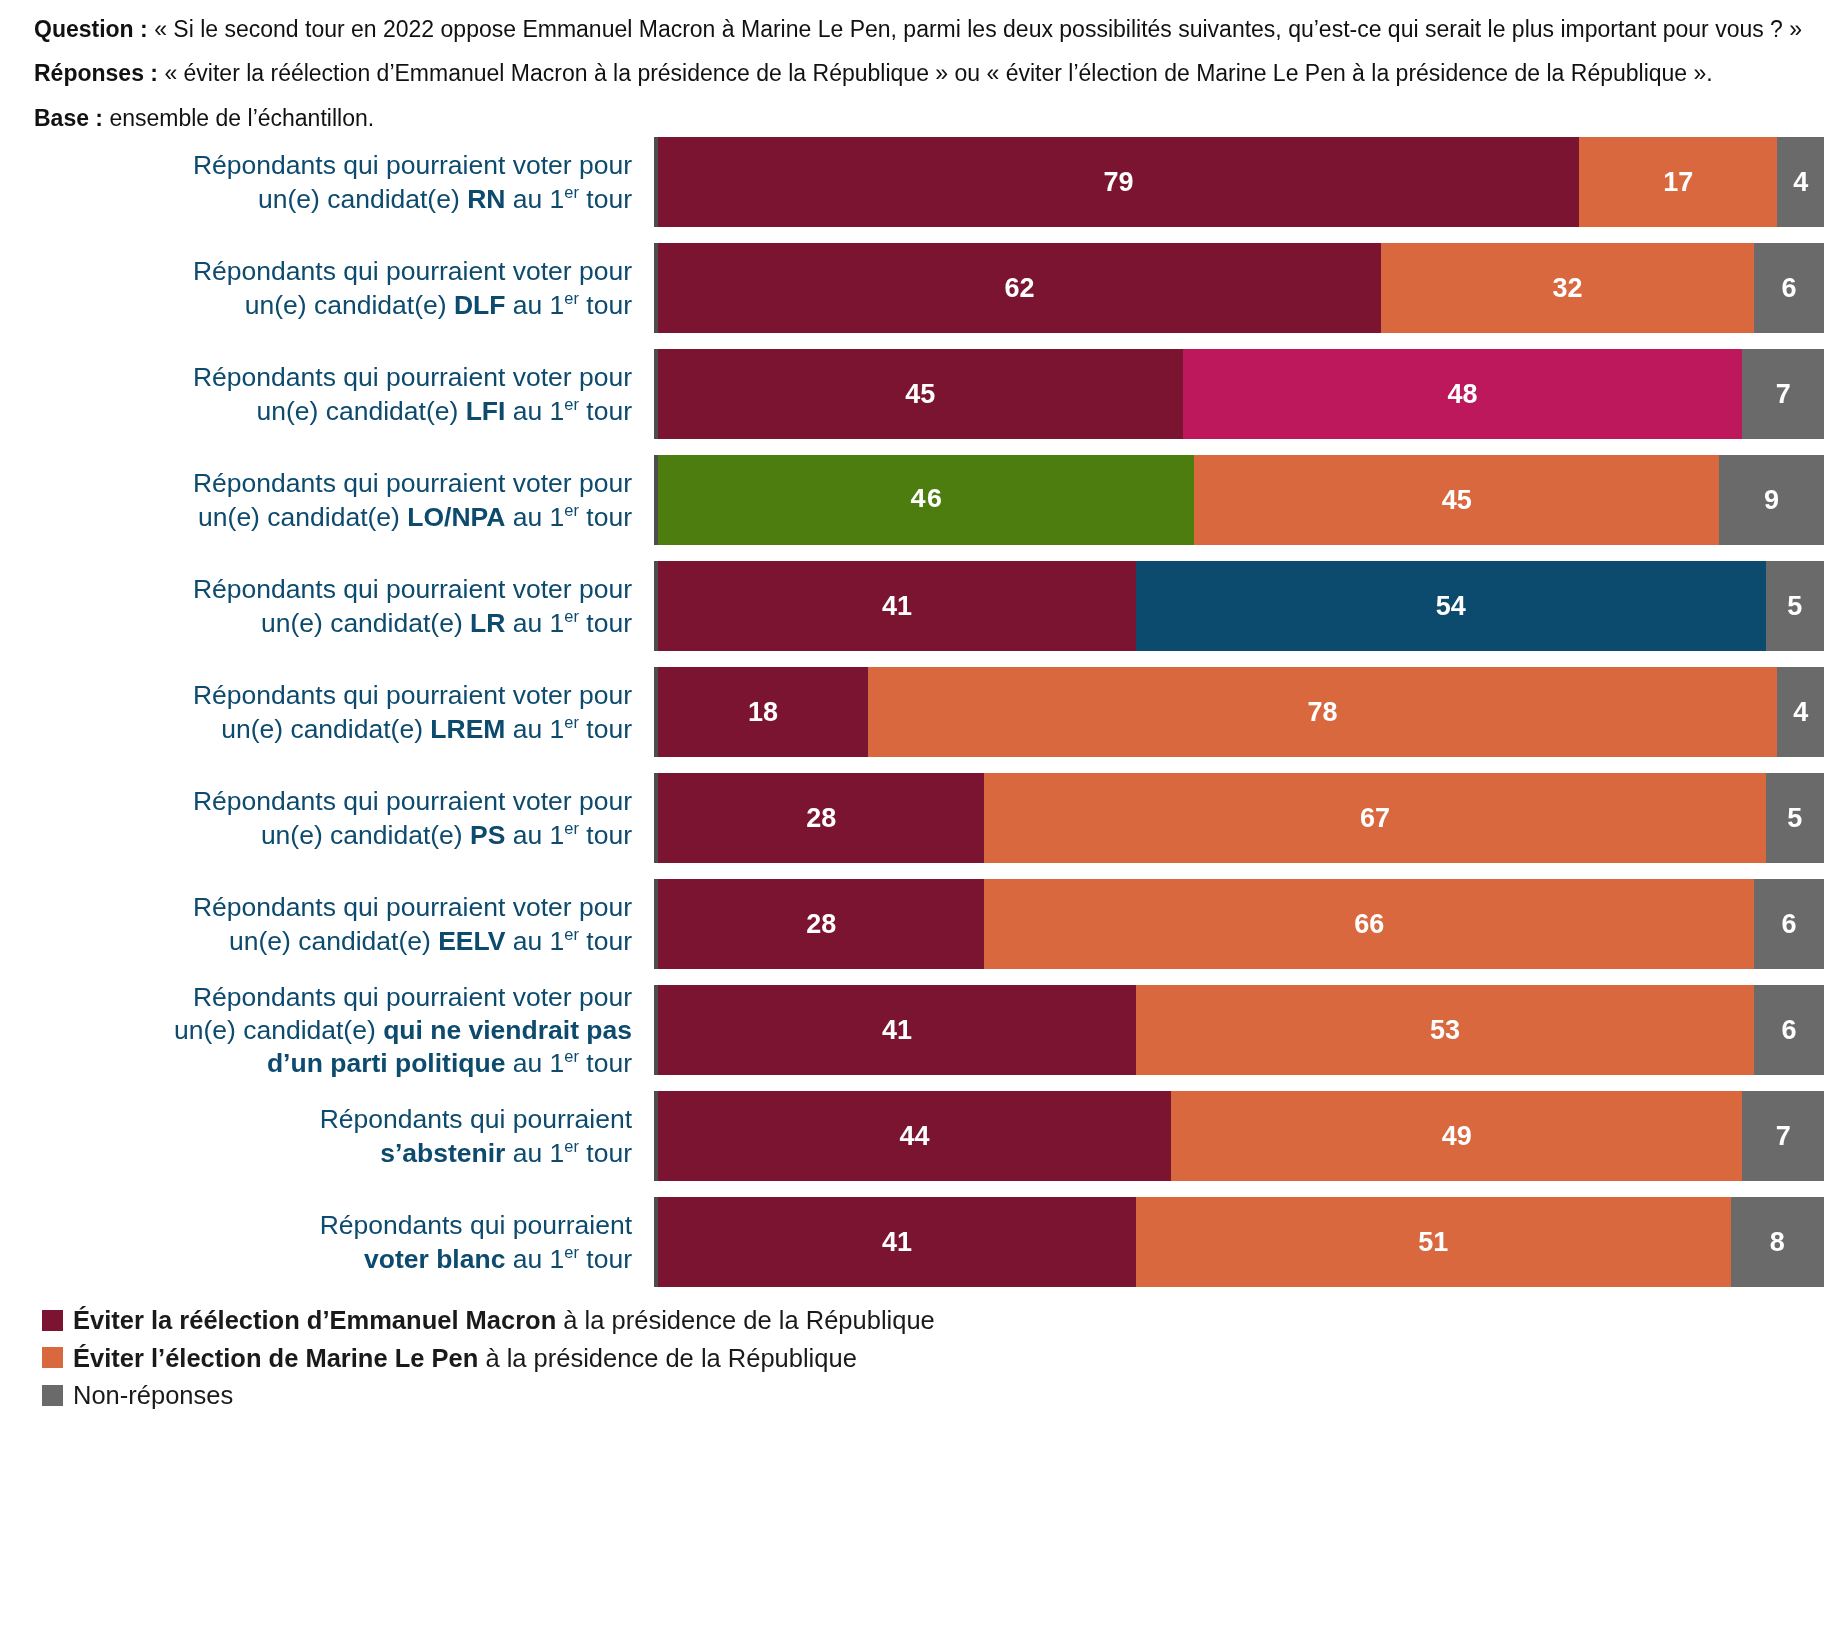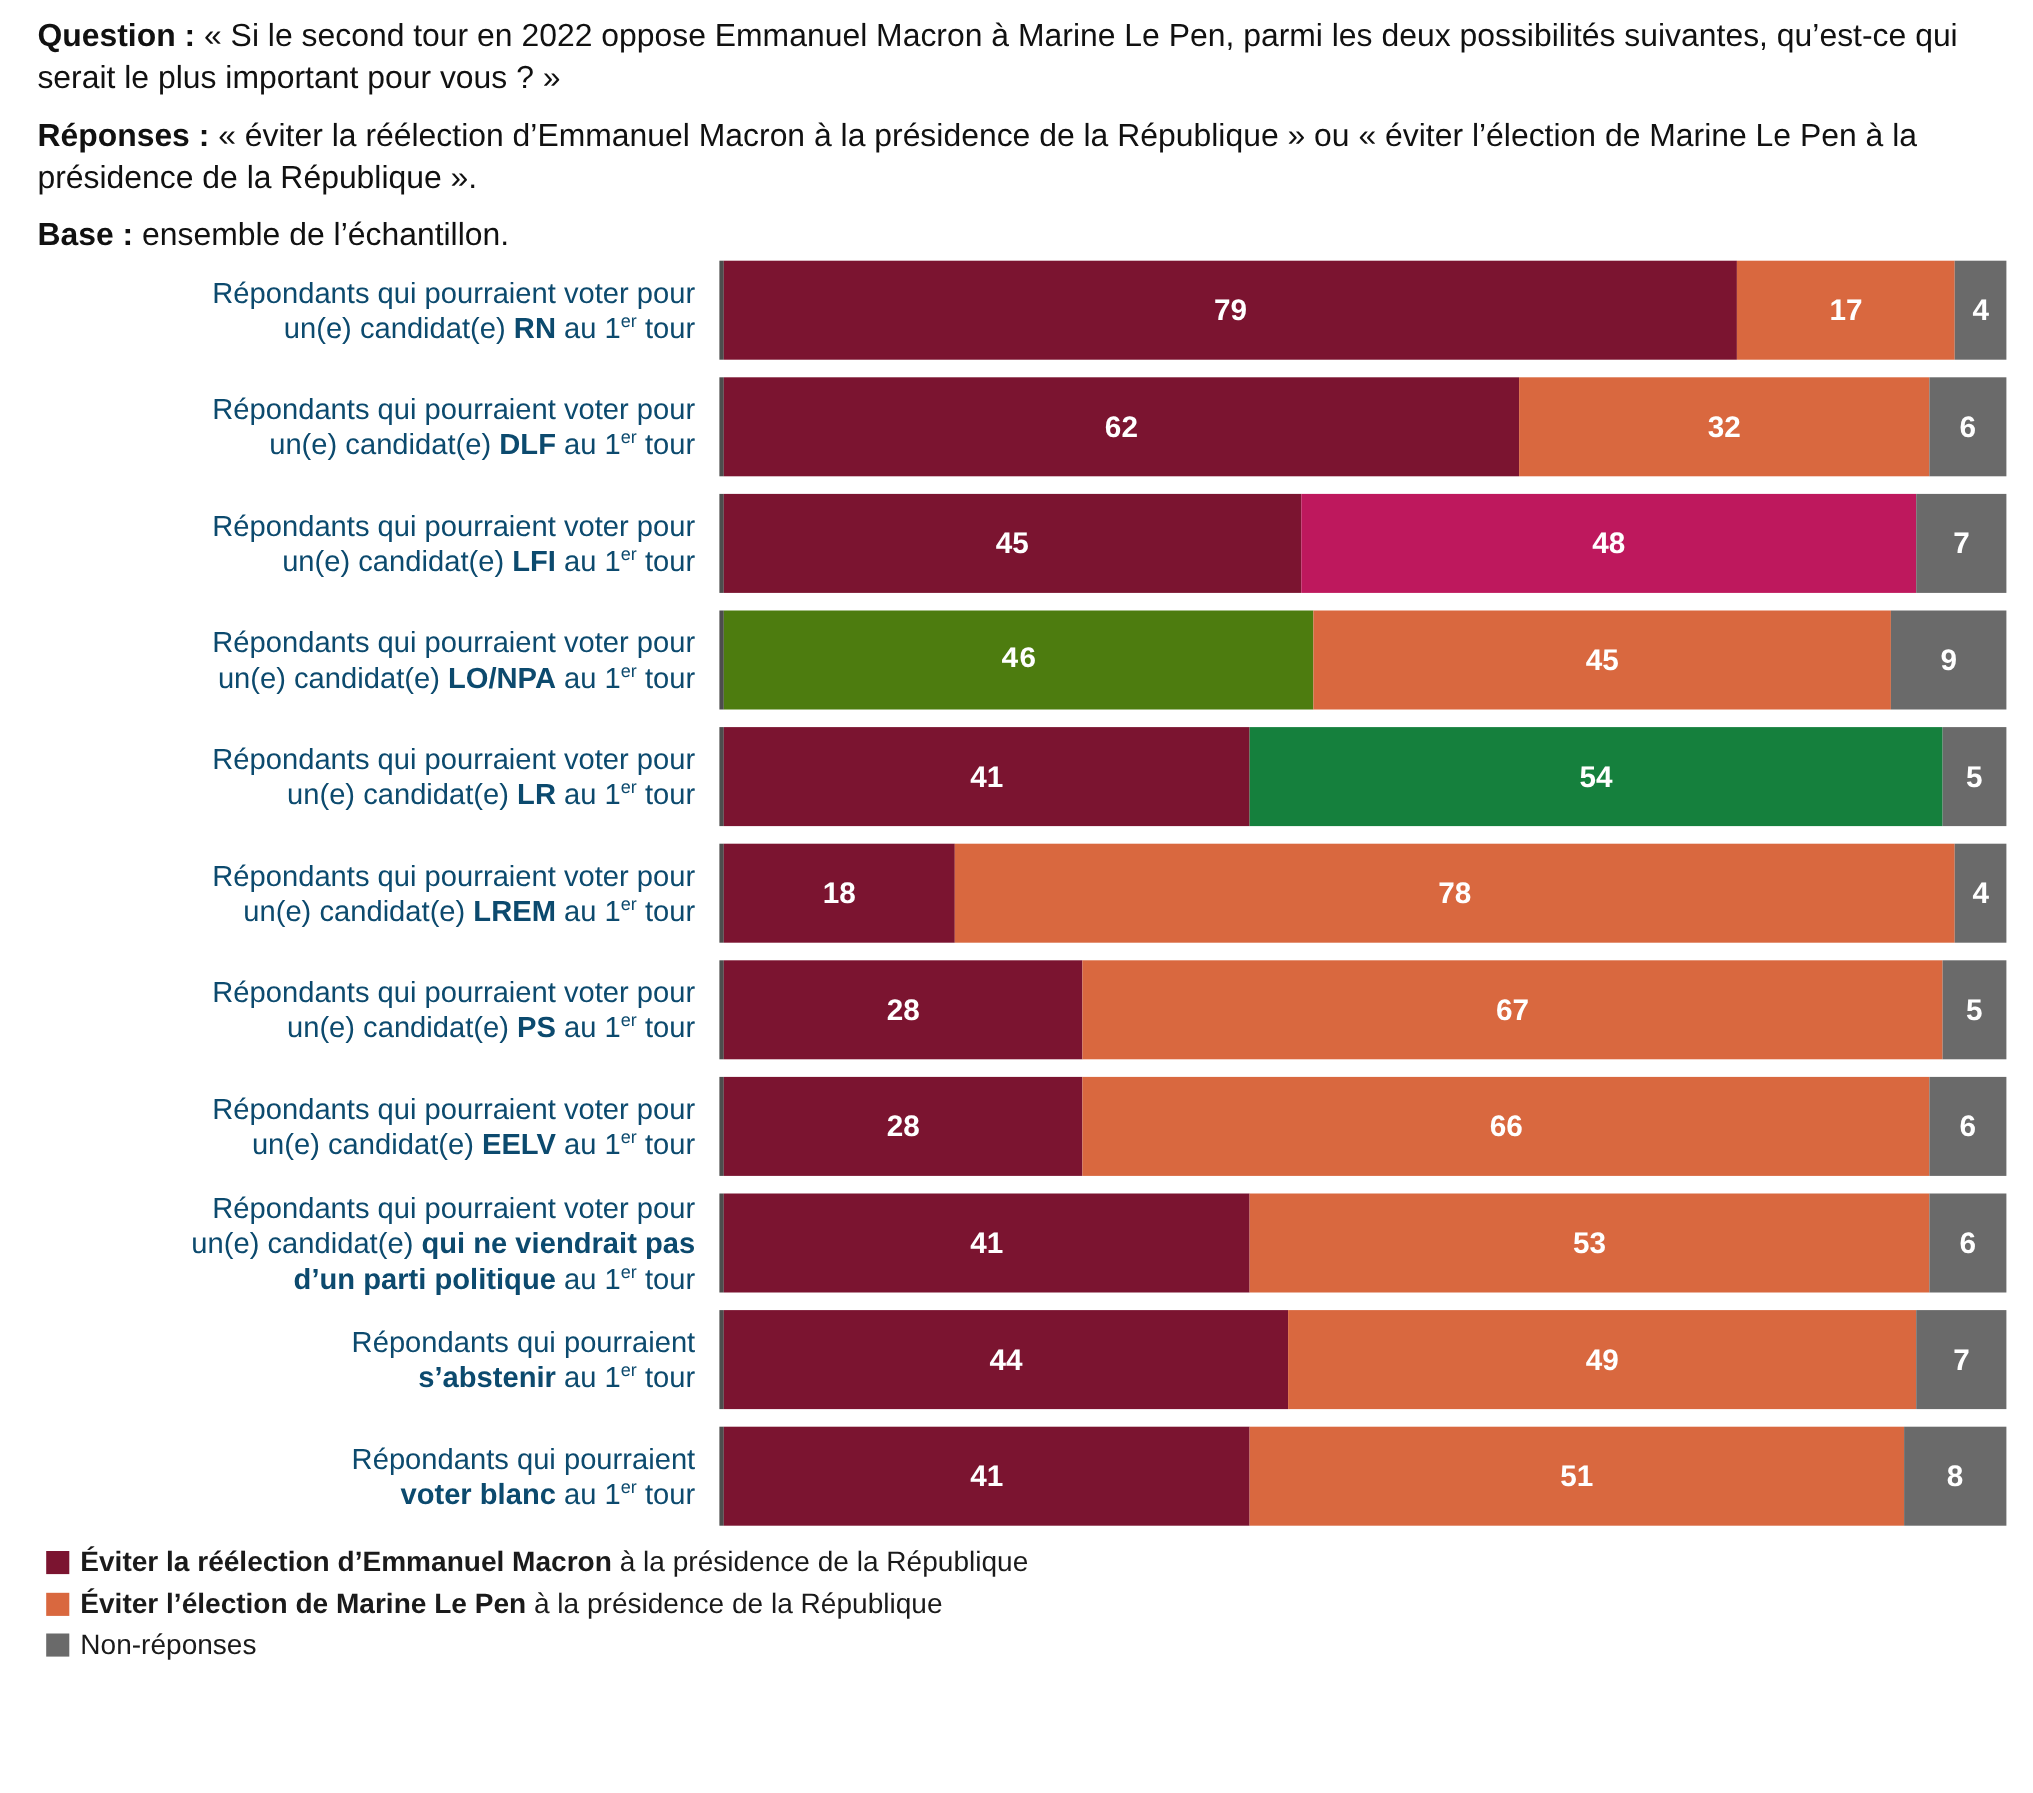--- a/index.html
+++ b/index.html
@@ -17,21 +17,21 @@
   .page {
     position: relative;
     width: 1848px;
     height: 1630px;
     box-sizing: border-box;
     padding: 14px 24px 0 34px;
   }
 
   
   .header {
-    font-size: 29px;
+    font-size: 23px;
     line-height: 1.32;
     color: #111;
   }
   .header p {
     margin: 0 0 4px 0;
   }
   .header .lbl {
     font-weight: bold;
   }
   .hdr-block { margin-bottom: 14px; }
@@ -201,21 +201,21 @@
       </div>
       <div class="row">
         <div class="row-label">
           <span class="ln">Répondants qui pourraient voter pour</span>
           <span class="ln">un(e) candidat(e) <b>LR</b> au 1<span class="sup">er</span> tour</span>
         </div>
         <div class="row-bars">
           <div class="seg s0" style="width: 41%; background: rgb(123, 20, 48);">
             <span>41</span>
           </div>
-          <div class="seg s1" style="width: 54%; background: #15803d; text-align: right;">
+          <div class="seg s1" style="width: 54%; background: #0c4a6e; text-align: right;">
             <span>54</span>
           </div>
           <div class="seg s2" style="width: 5%; background: rgb(106, 106, 106);">
             <span>5</span>
           </div>
         </div>
       </div>
       <div class="row">
         <div class="row-label">
           <span class="ln">Répondants qui pourraient voter pour</span>

